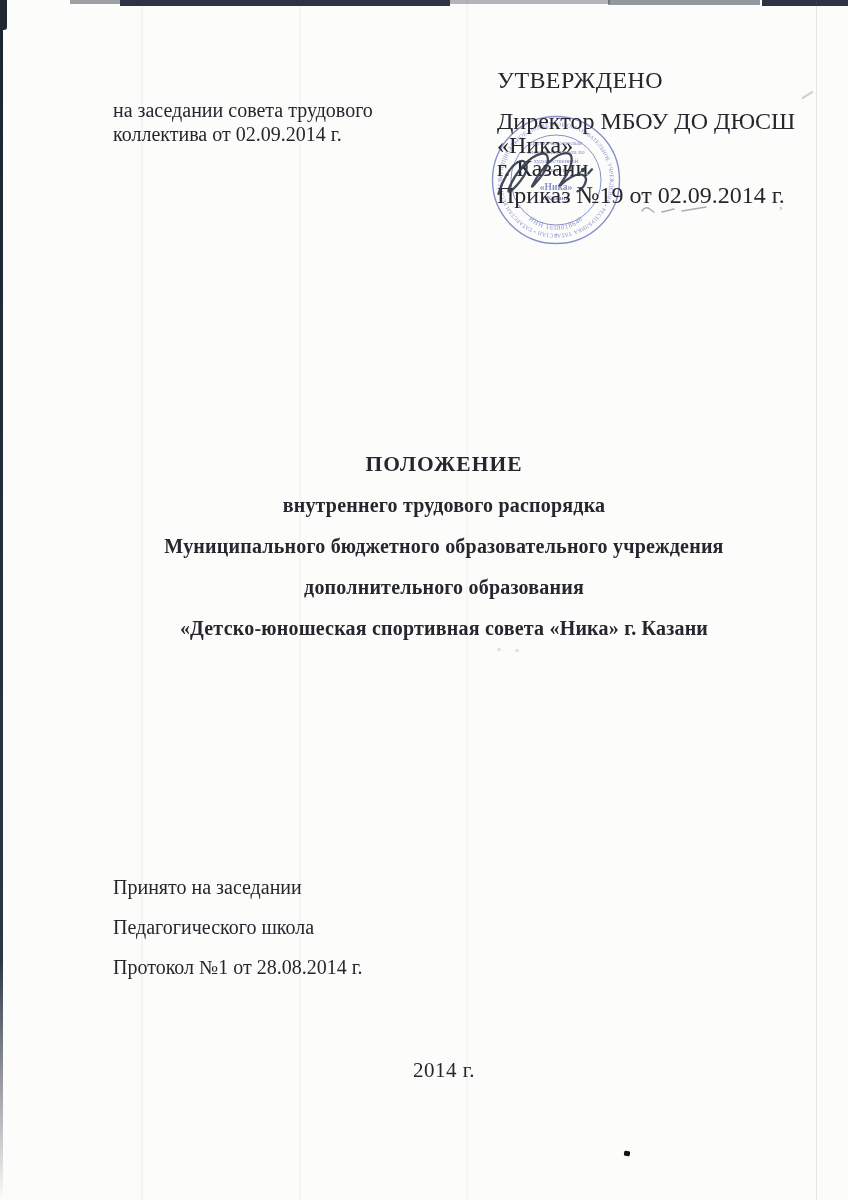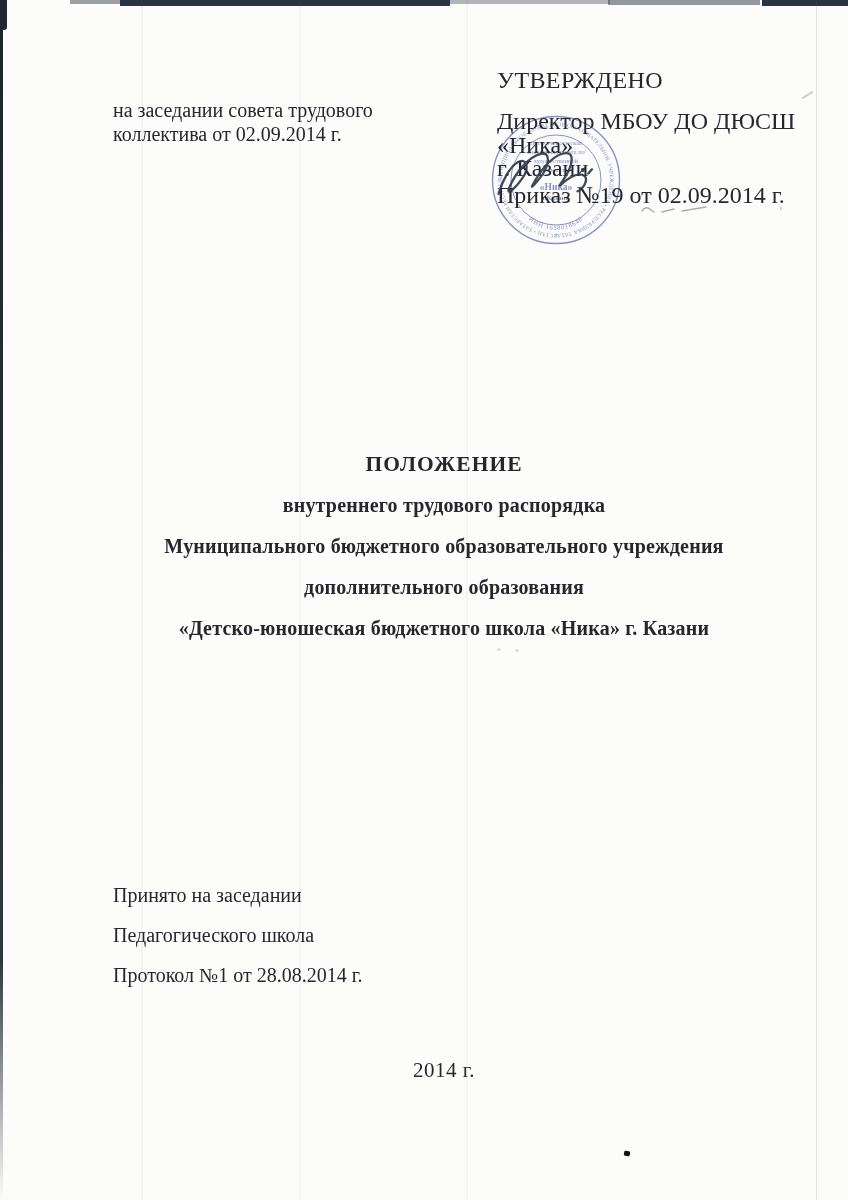--- a/index.html
+++ b/index.html
@@ -39,21 +39,21 @@
   .stamp-svg{position:absolute;left:489px;top:113px;z-index:1;opacity:.82;}
   .stamp-svg text{font-family:"Liberation Serif","DejaVu Serif",serif;}
   .signature-svg{position:absolute;left:494px;top:146px;z-index:3;}
   .squiggle-svg{position:absolute;left:640px;top:202px;z-index:3;}
   .pencil-comma{position:absolute;left:779px;top:196px;font-size:15px;color:rgba(130,135,148,.55);z-index:3;}
   
   .title-block{position:absolute;left:40px;top:452px;width:808px;text-align:center;font-weight:bold;z-index:2;}
   .title-line{font-size:20px;line-height:24px;margin-bottom:17px;letter-spacing:.2px;}
   .title-line.main{font-size:21.5px;letter-spacing:1px;}
   
-  .adopted{position:absolute;left:113px;top:875px;font-size:20px;z-index:2;margin-top:8px;}
+  .adopted{position:absolute;left:113px;top:875px;font-size:20px;z-index:2;}
   .adopted div{line-height:24px;margin-bottom:16px;}
   
   .year-line{position:absolute;left:40px;top:1058px;width:808px;text-align:center;font-weight:normal;font-size:21px;letter-spacing:.5px;z-index:2;}
 </style>
 </head>
 <body>
 
 <div class="page">
 
   <div class="edge-left"></div>
@@ -127,21 +127,21 @@
       <path d="M42,9 l24,-4"></path>
     </g>
   </svg>
   <div class="pencil-comma">,</div>
 
   <div class="title-block">
     <div class="title-line main">ПОЛОЖЕНИЕ</div>
     <div class="title-line">внутреннего трудового распорядка</div>
     <div class="title-line">Муниципального бюджетного образовательного учреждения</div>
     <div class="title-line">дополнительного образования</div>
-    <div class="title-line">«Детско-юношеская бюджетного школа «Ника» г. Казани</div>
+    <div class="title-line">«Детско-юношеская спортивная совета «Ника» г. Казани</div>
   </div>
 
   <div class="adopted">
     <div>Принято на заседании</div>
     <div>Педагогического школа</div>
     <div>Протокол №1 от 28.08.2014 г.</div>
   </div>
 
   <div class="year-line">2014 г.</div>
 

